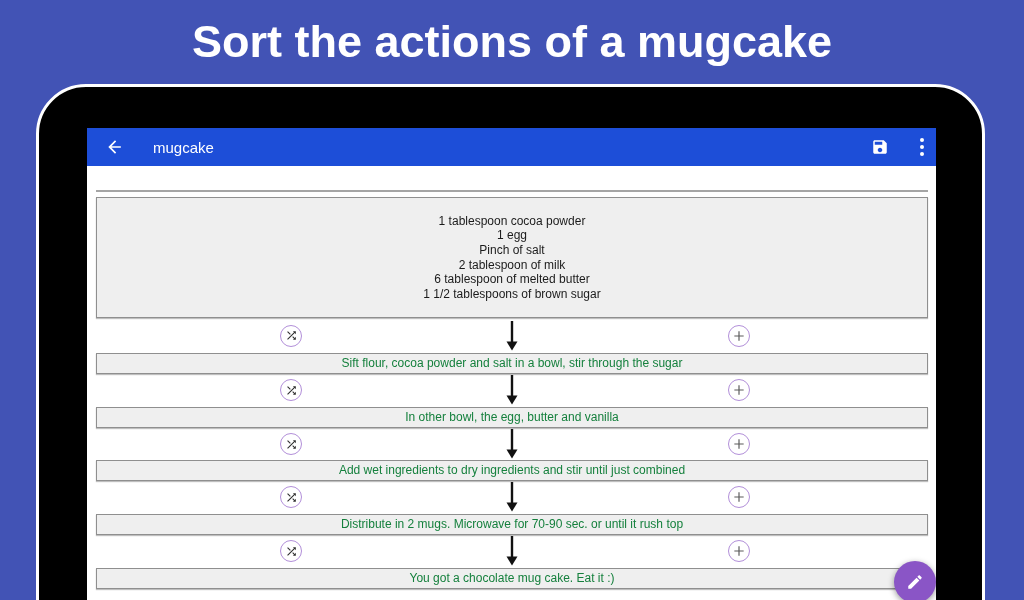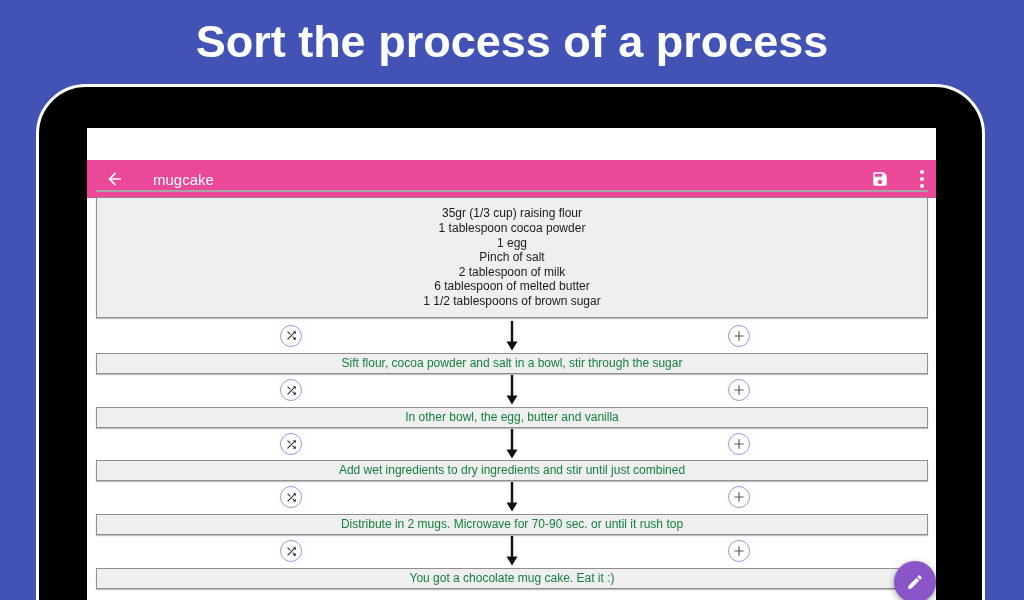--- a/index.html
+++ b/index.html
@@ -23,22 +23,22 @@
     box-sizing:border-box;
   }
   
   .screen{
     position:absolute;left:87px;top:128px;width:849px;height:472px;
     background:#ffffff;overflow:hidden;
   }
   
   .toolbar{
     position:absolute;left:0;top:0;width:100%;height:38px;
-    background:#ec4899;display:flex;align-items:center;
-    box-sizing:border-box;padding:0 2px 0 16px;margin-top:32px;
+    background:#1d4ed8;display:flex;align-items:center;
+    box-sizing:border-box;padding:0 2px 0 16px;
   }
   .toolbar .back{width:24px;height:24px;display:flex;align-items:center;justify-content:center;cursor:pointer;}
   .toolbar-title{
     color:#ffffff;font-size:15px;margin-left:26px;font-weight:400;
   }
   .toolbar-spacer{flex:1;}
   .tb-icon{width:24px;height:24px;display:flex;align-items:center;justify-content:center;cursor:pointer;}
   .tb-icon.save{margin-right:18px;}
   .dots{display:flex;flex-direction:column;gap:3px;}
   .dots span{width:4px;height:4px;border-radius:50%;background:#fff;display:block;}
@@ -92,21 +92,21 @@
     position:absolute;left:807px;top:433px;width:42px;height:42px;
     border-radius:50%;background:#8a55c6;
     display:flex;align-items:center;justify-content:center;
     box-shadow:0 2px 6px rgba(0,0,0,0.4);cursor:pointer;
   }
 </style>
 </head>
 <body>
 
 <div class="banner">
-  <div class="banner-title">Sort the process of a process</div>
+  <div class="banner-title">Sort the actions of a mugcake</div>
 </div>
 
 <div class="tablet"></div>
 
 <div class="screen">
 
   <div class="toolbar">
     <div class="back">
       <svg width="20" height="20" viewBox="0 0 24 24">
           <path fill="#ffffff" d="M19 11H7.8l5.6-5.6L12 4l-8 8 8 8 1.4-1.4L7.8 13H19z"></path>
@@ -124,21 +124,20 @@
           <span></span>
           <span></span>
           <span></span>
         </div>
     </div>
   </div>
 
   <div class="title-underline"></div>
 
   <div class="ing-box">
-    <div class="ing-line">35gr (1/3 cup) raising flour</div>
     <div class="ing-line">1 tablespoon cocoa powder</div>
     <div class="ing-line">1 egg</div>
     <div class="ing-line">Pinch of salt</div>
     <div class="ing-line">2 tablespoon of milk</div>
     <div class="ing-line">6 tablespoon of melted butter</div>
     <div class="ing-line">1 1/2 tablespoons of brown sugar</div>
   </div>
 
   <div class="connector r0">
     <div class="circle-btn shuffle">

